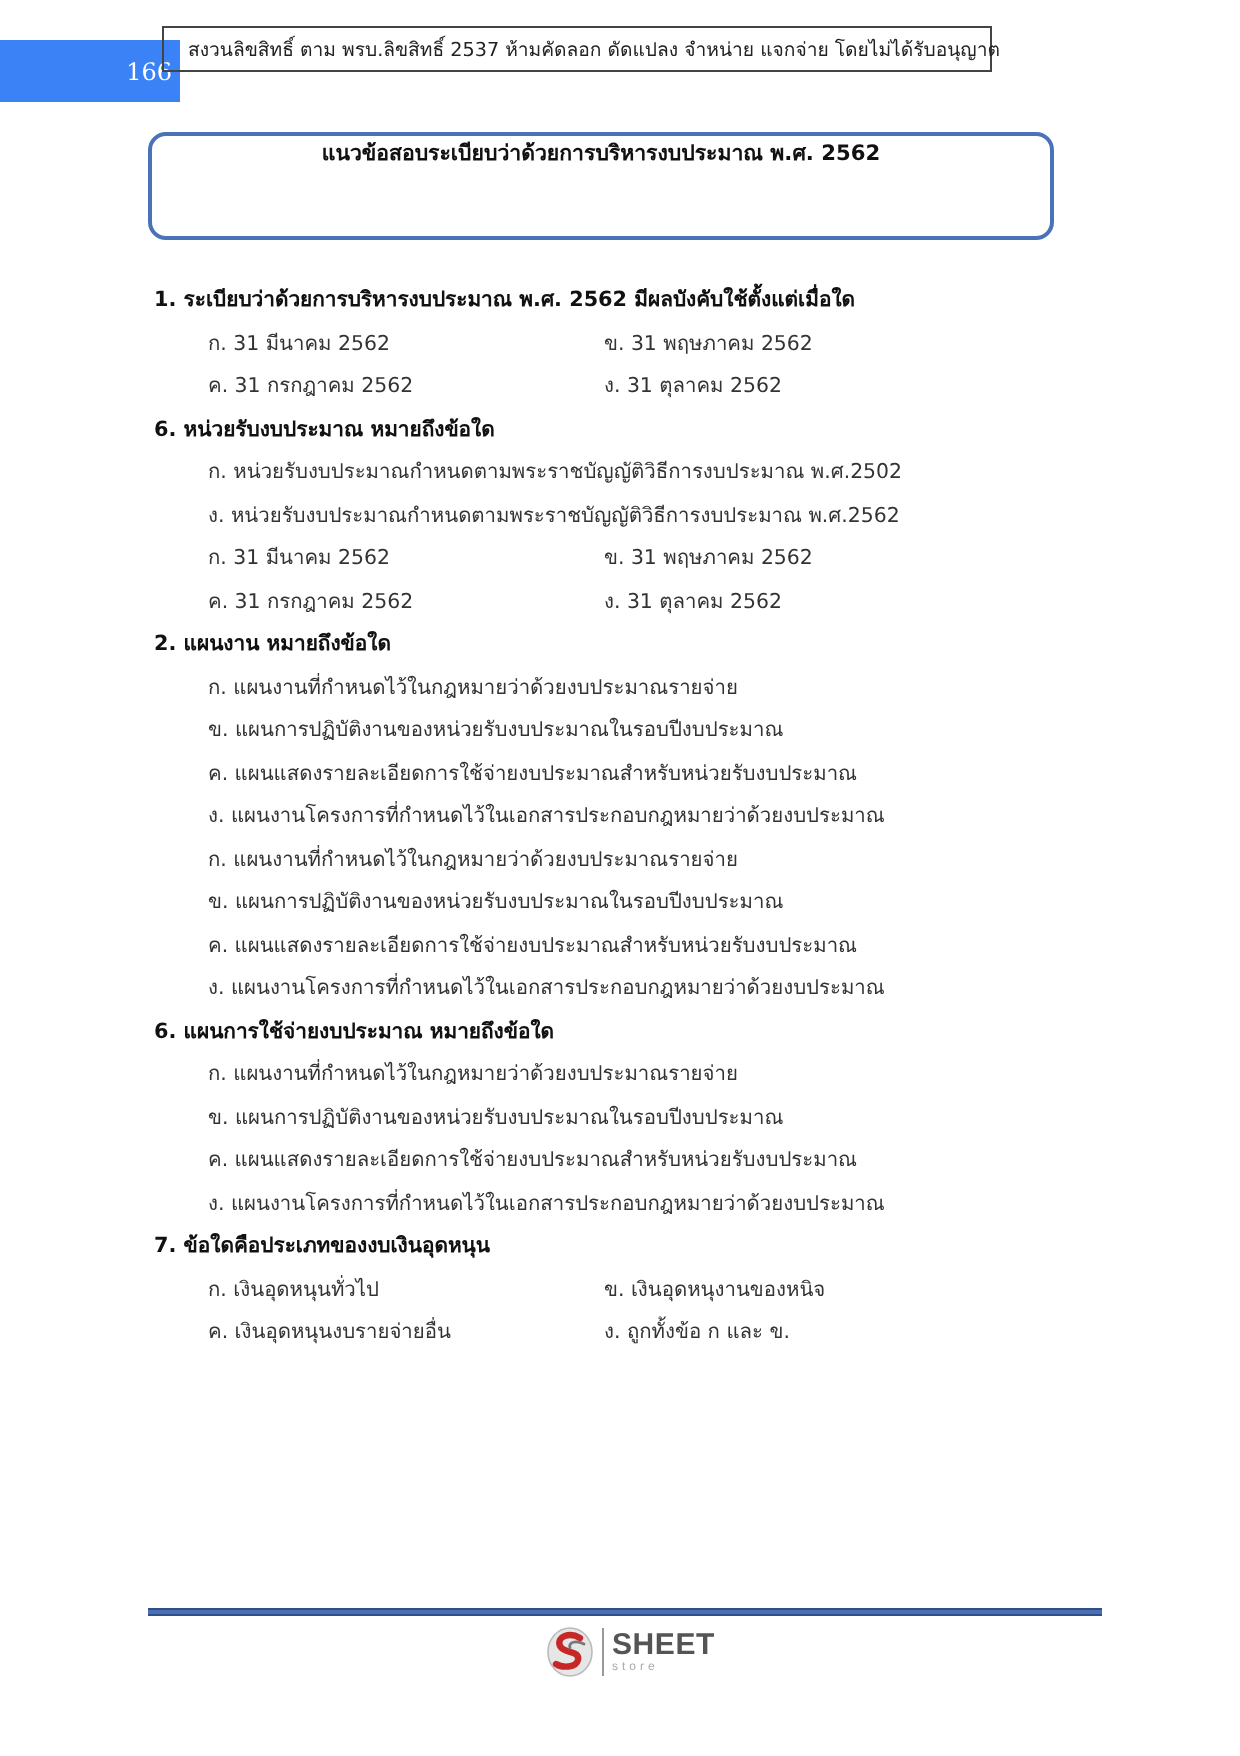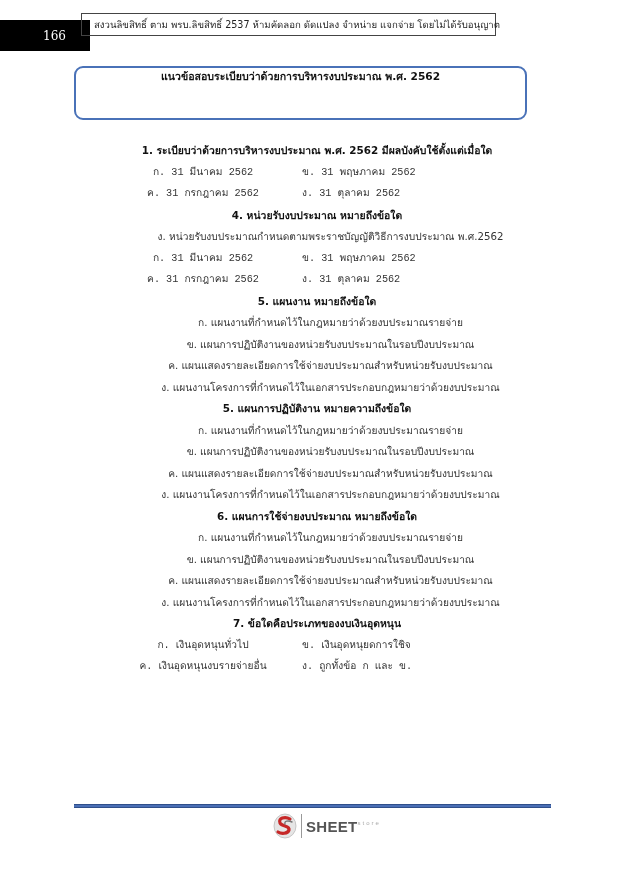--- a/index.html
+++ b/index.html
@@ -1,38 +1,38 @@
 <!DOCTYPE html>
 <html><head>
 <meta charset="utf-8">
 <style>
   html, body { margin:0; padding:0; background:#ffffff; }
   body { width:620px; height:878px; position:relative; overflow:hidden;
          font-family:"DejaVu Sans", "Liberation Sans", sans-serif; color:#222; }
-  .page-num { position:absolute; left:0; top:20px; width:90px; height:31px; background:#000000;
+  .page-num { position:absolute; left:0; top:20px; width:90px; height:31px; background:#3b82f6;
               color:#fff; font-family:"DejaVu Serif","Liberation Serif",serif; font-size:12px;
-              display:flex; align-items:center; justify-content:flex-end; padding-right:24px; box-sizing:border-box; }
+              display:flex; align-items:center; justify-content:flex-end; padding-right:4px; box-sizing:border-box; }
   .copyright { position:absolute; left:81px; top:13px; width:415px; height:23px; border:1px solid #444;
                box-sizing:border-box; display:flex; align-items:center; padding-left:12px;
                font-size:9.6px; color:#222; white-space:nowrap; }
   .title-box { position:absolute; left:74px; top:66px; width:453px; height:54px;
                border:2.5px solid #4a72b8; border-radius:9px; box-sizing:border-box;
                display:flex; align-items:flex-start; justify-content:center;
                font-size:10.6px; font-weight:bold; color:#111; }
-  .content { position:absolute; left:77px; top:140px; width:480px;text-align:center; }
+  .content { position:absolute; left:77px; top:140px; width:480px; }
   .q { font-size:10.4px; font-weight:bold; color:#111; height:21.5px; line-height:21.5px; white-space:nowrap; }
   .opt { font-size:10.2px; color:#333; height:21.5px; line-height:21.5px; white-space:nowrap; padding-left:27px; }
-  .opt-row { display:flex; height:21.5px; line-height:21.5px; font-size:10.2px; color:#333; padding-left:27px; white-space:nowrap;font-family:Liberation Mono, monospace; }
+  .opt-row { display:flex; height:21.5px; line-height:21.5px; font-size:10.2px; color:#333; padding-left:27px; white-space:nowrap; }
   .opt-row .c1 { width:198px; }
   .divider { position:absolute; left:74px; top:804px; width:477px; height:4px; background:#4a6fb5;
              border-top:1px solid #2f4f8a; border-bottom:1px solid #2f4f8a; box-sizing:border-box; }
   .logo { position:absolute; left:273px; top:813px; display:flex; align-items:center; }
   .logo-s { width:24px; height:26px; position:relative; }
   .logo-sep { width:1px; height:24px; background:#999; margin:0 4px 0 4px; }
-  .logo-text { display:flex; line-height:1; }
+  .logo-text { display:flex; flex-direction:column; line-height:1; }
   .logo-sheet { font-family:"Liberation Sans",sans-serif; font-weight:bold; font-size:15px; color:#555; letter-spacing:0.3px; }
   .logo-store { font-family:"Liberation Sans",sans-serif; font-size:6px; color:#aaa; letter-spacing:2px; margin-top:1px; }
 </style>
 </head>
 <body>
 
 <div class="page-num">
   <span>166</span>
 </div>
 <div class="copyright">
@@ -51,64 +51,64 @@
       <span class="c1">ก.  31 มีนาคม 2562</span>
       <span>ข. 31 พฤษภาคม 2562</span>
     </div>
     <div class="opt-row">
       <span class="c1">ค.  31 กรกฎาคม 2562</span>
       <span>ง. 31 ตุลาคม 2562</span>
     </div>
   </div>
 
   <div>
-    <div class="q">4.  หน่วยรับงบประมาณ หมายถึงข้อใด</div>
+    <div class="q">6.  หน่วยรับงบประมาณ หมายถึงข้อใด</div>
+    <div class="opt">ก. หน่วยรับงบประมาณกำหนดตามพระราชบัญญัติวิธีการงบประมาณ พ.ศ.2502</div>
     <div class="opt">ง. หน่วยรับงบประมาณกำหนดตามพระราชบัญญัติวิธีการงบประมาณ พ.ศ.2562</div>
   </div>
 
   <div>
     <div class="opt-row">
       <span class="c1">ก.  31 มีนาคม 2562</span>
       <span>ข. 31 พฤษภาคม 2562</span>
     </div>
     <div class="opt-row">
       <span class="c1">ค.  31 กรกฎาคม 2562</span>
       <span>ง. 31 ตุลาคม 2562</span>
     </div>
   </div>
 
   <div>
-    <div class="q">5. แผนงาน หมายถึงข้อใด</div>
+    <div class="q">2. แผนงาน หมายถึงข้อใด</div>
     <div class="opt">ก. แผนงานที่กำหนดไว้ในกฎหมายว่าด้วยงบประมาณรายจ่าย</div>
     <div class="opt">ข. แผนการปฏิบัติงานของหน่วยรับงบประมาณในรอบปีงบประมาณ</div>
     <div class="opt">ค. แผนแสดงรายละเอียดการใช้จ่ายงบประมาณสำหรับหน่วยรับงบประมาณ</div>
     <div class="opt">ง. แผนงานโครงการที่กำหนดไว้ในเอกสารประกอบกฎหมายว่าด้วยงบประมาณ</div>
   </div>
 
   <div>
-    <div class="q">5. แผนการปฏิบัติงาน หมายความถึงข้อใด</div>
     <div class="opt">ก. แผนงานที่กำหนดไว้ในกฎหมายว่าด้วยงบประมาณรายจ่าย</div>
     <div class="opt">ข. แผนการปฏิบัติงานของหน่วยรับงบประมาณในรอบปีงบประมาณ</div>
     <div class="opt">ค. แผนแสดงรายละเอียดการใช้จ่ายงบประมาณสำหรับหน่วยรับงบประมาณ</div>
     <div class="opt">ง. แผนงานโครงการที่กำหนดไว้ในเอกสารประกอบกฎหมายว่าด้วยงบประมาณ</div>
   </div>
 
   <div>
     <div class="q">6. แผนการใช้จ่ายงบประมาณ หมายถึงข้อใด</div>
     <div class="opt">ก. แผนงานที่กำหนดไว้ในกฎหมายว่าด้วยงบประมาณรายจ่าย</div>
     <div class="opt">ข. แผนการปฏิบัติงานของหน่วยรับงบประมาณในรอบปีงบประมาณ</div>
     <div class="opt">ค. แผนแสดงรายละเอียดการใช้จ่ายงบประมาณสำหรับหน่วยรับงบประมาณ</div>
     <div class="opt">ง. แผนงานโครงการที่กำหนดไว้ในเอกสารประกอบกฎหมายว่าด้วยงบประมาณ</div>
   </div>
 
   <div>
     <div class="q">7.  ข้อใดคือประเภทของงบเงินอุดหนุน</div>
     <div class="opt-row">
       <span class="c1">ก. เงินอุดหนุนทั่วไป</span>
-      <span>ข. เงินอุดหนุยดการใชิจ</span>
+      <span>ข. เงินอุดหนุงานของหนิจ</span>
     </div>
     <div class="opt-row">
       <span class="c1">ค. เงินอุดหนุนงบรายจ่ายอื่น</span>
       <span>ง. ถูกทั้งข้อ ก และ ข.</span>
     </div>
   </div>
 </div>
 
 <div class="divider"></div>
 

